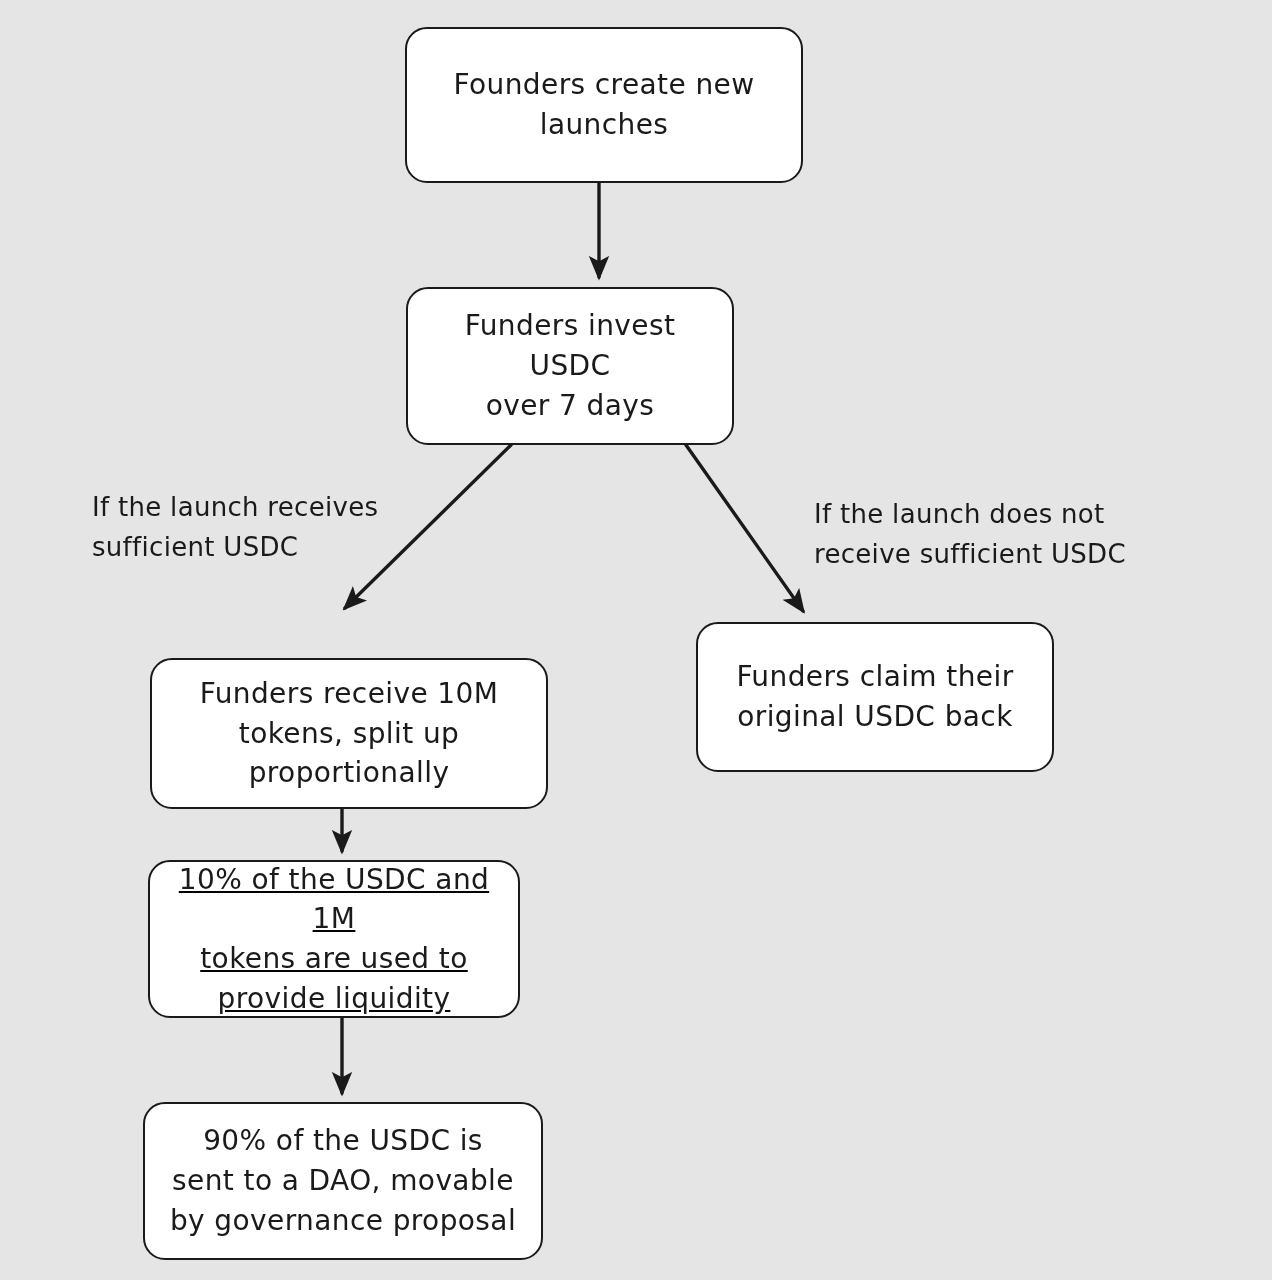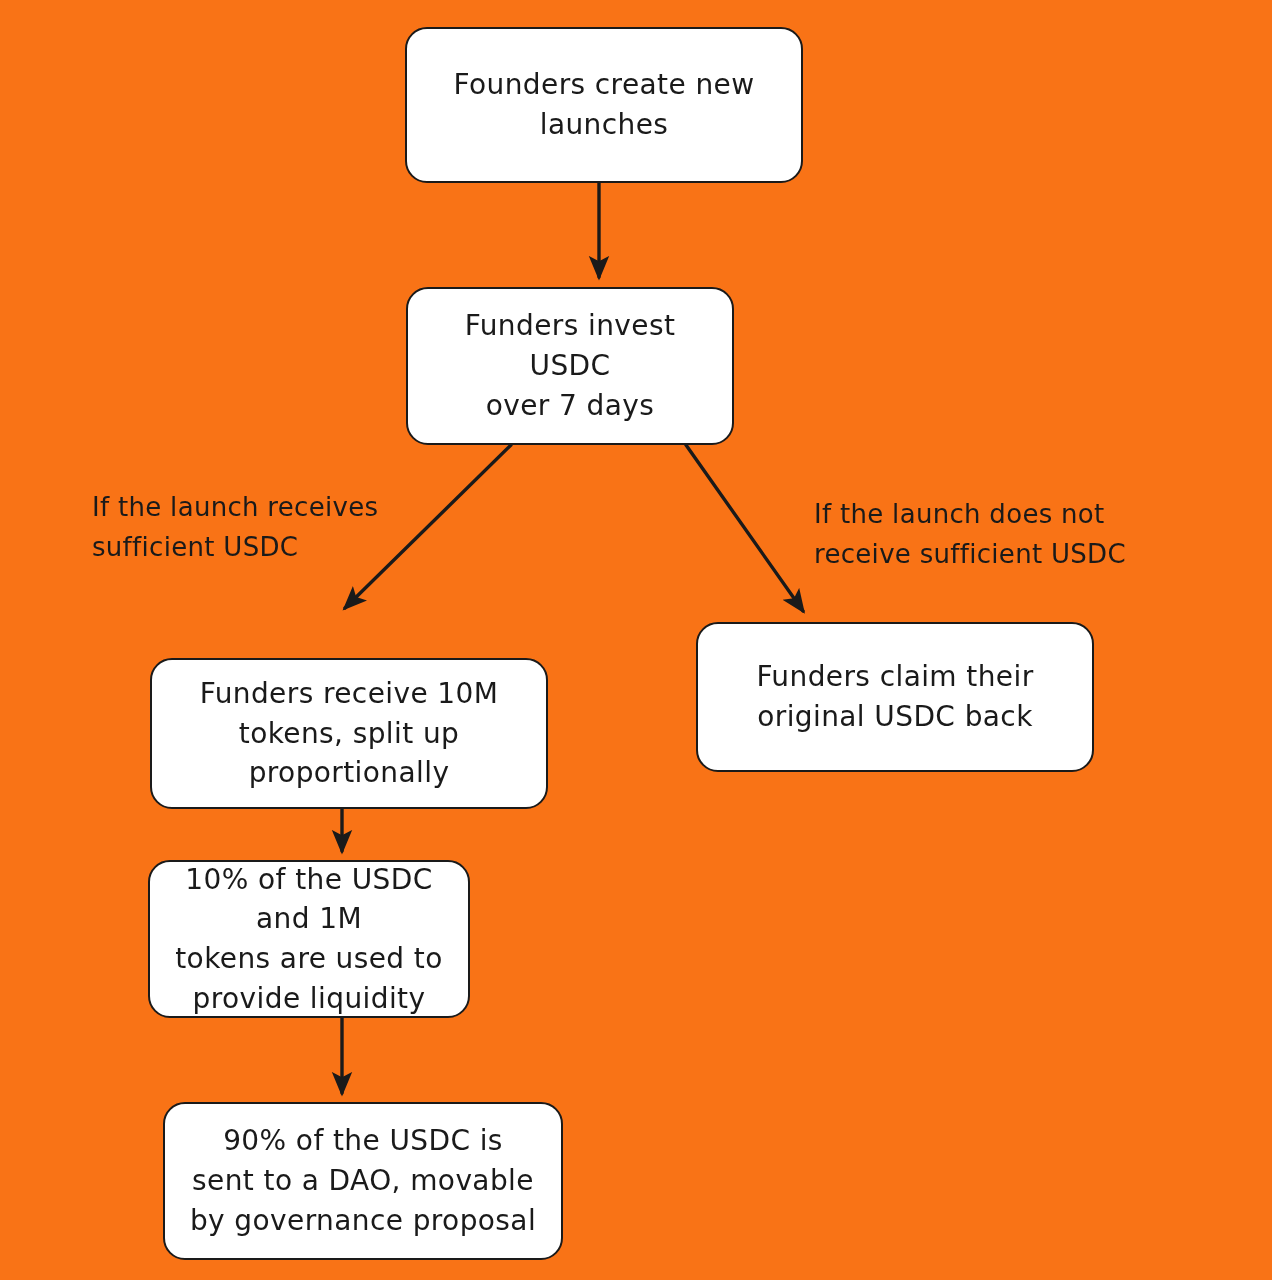--- a/index.html
+++ b/index.html
@@ -11,21 +11,21 @@
   body {
     width: 1272px;
     height: 1280px;
     overflow: hidden;
     font-family: "DejaVu Sans", sans-serif;
   }
   #diagram-canvas {
     position: relative;
     width: 1272px;
     height: 1280px;
-    background: #f97316;
+    background: #e5e5e5;
   }
   #edge-layer {
     position: absolute;
     left: 0;
     top: 0;
     width: 1272px;
     height: 1280px;
     pointer-events: none;
   }
   .node {
@@ -59,23 +59,23 @@
     white-space: pre-line;
     background: transparent;
   }
   .edge-label.left-branch { left: 92px; top: 487px; text-align: left; }
   .edge-label.right-branch { left: 814px; top: 494px; text-align: left; }
 
   
   #node-founders-create   { left: 405px;  top: 27px;   width: 398px; height: 156px; }
   #node-funders-invest    { left: 406px;  top: 287px;  width: 328px; height: 158px; }
   #node-funders-receive   { left: 150px;  top: 618px;  width: 398px; height: 151px; margin-top: 40px; }
-  #node-funders-claim     { left: 696px;  top: 622px;  width: 398px; height: 150px; }
-  #node-liquidity         { left: 148px;  top: 860px;  width: 322px; height: 158px; }
-  #node-dao               { left: 143px;  top: 1102px; width: 400px; height: 158px; margin-left: 20px; }
+  #node-funders-claim     { left: 696px;  top: 622px;  width: 358px; height: 150px; }
+  #node-liquidity         { left: 148px;  top: 860px;  width: 372px; height: 158px; text-decoration: underline; }
+  #node-dao               { left: 143px;  top: 1102px; width: 400px; height: 158px; }
 </style>
 </head>
 <body>
 
 <div id="diagram-canvas">
 
   <svg id="edge-layer" viewBox="0 0 1272 1280" width="1272" height="1280" xmlns="http://www.w3.org/2000/svg">
     <defs>
       <marker id="arrowhead" markerWidth="10" markerHeight="10" refX="6.2" refY="3.2" orient="auto" markerUnits="strokeWidth">
         <path d="M0,0.2 L7.2,3.2 L0,6.2 L1.6,3.2 Z" fill="#1a1a1a"></path>

